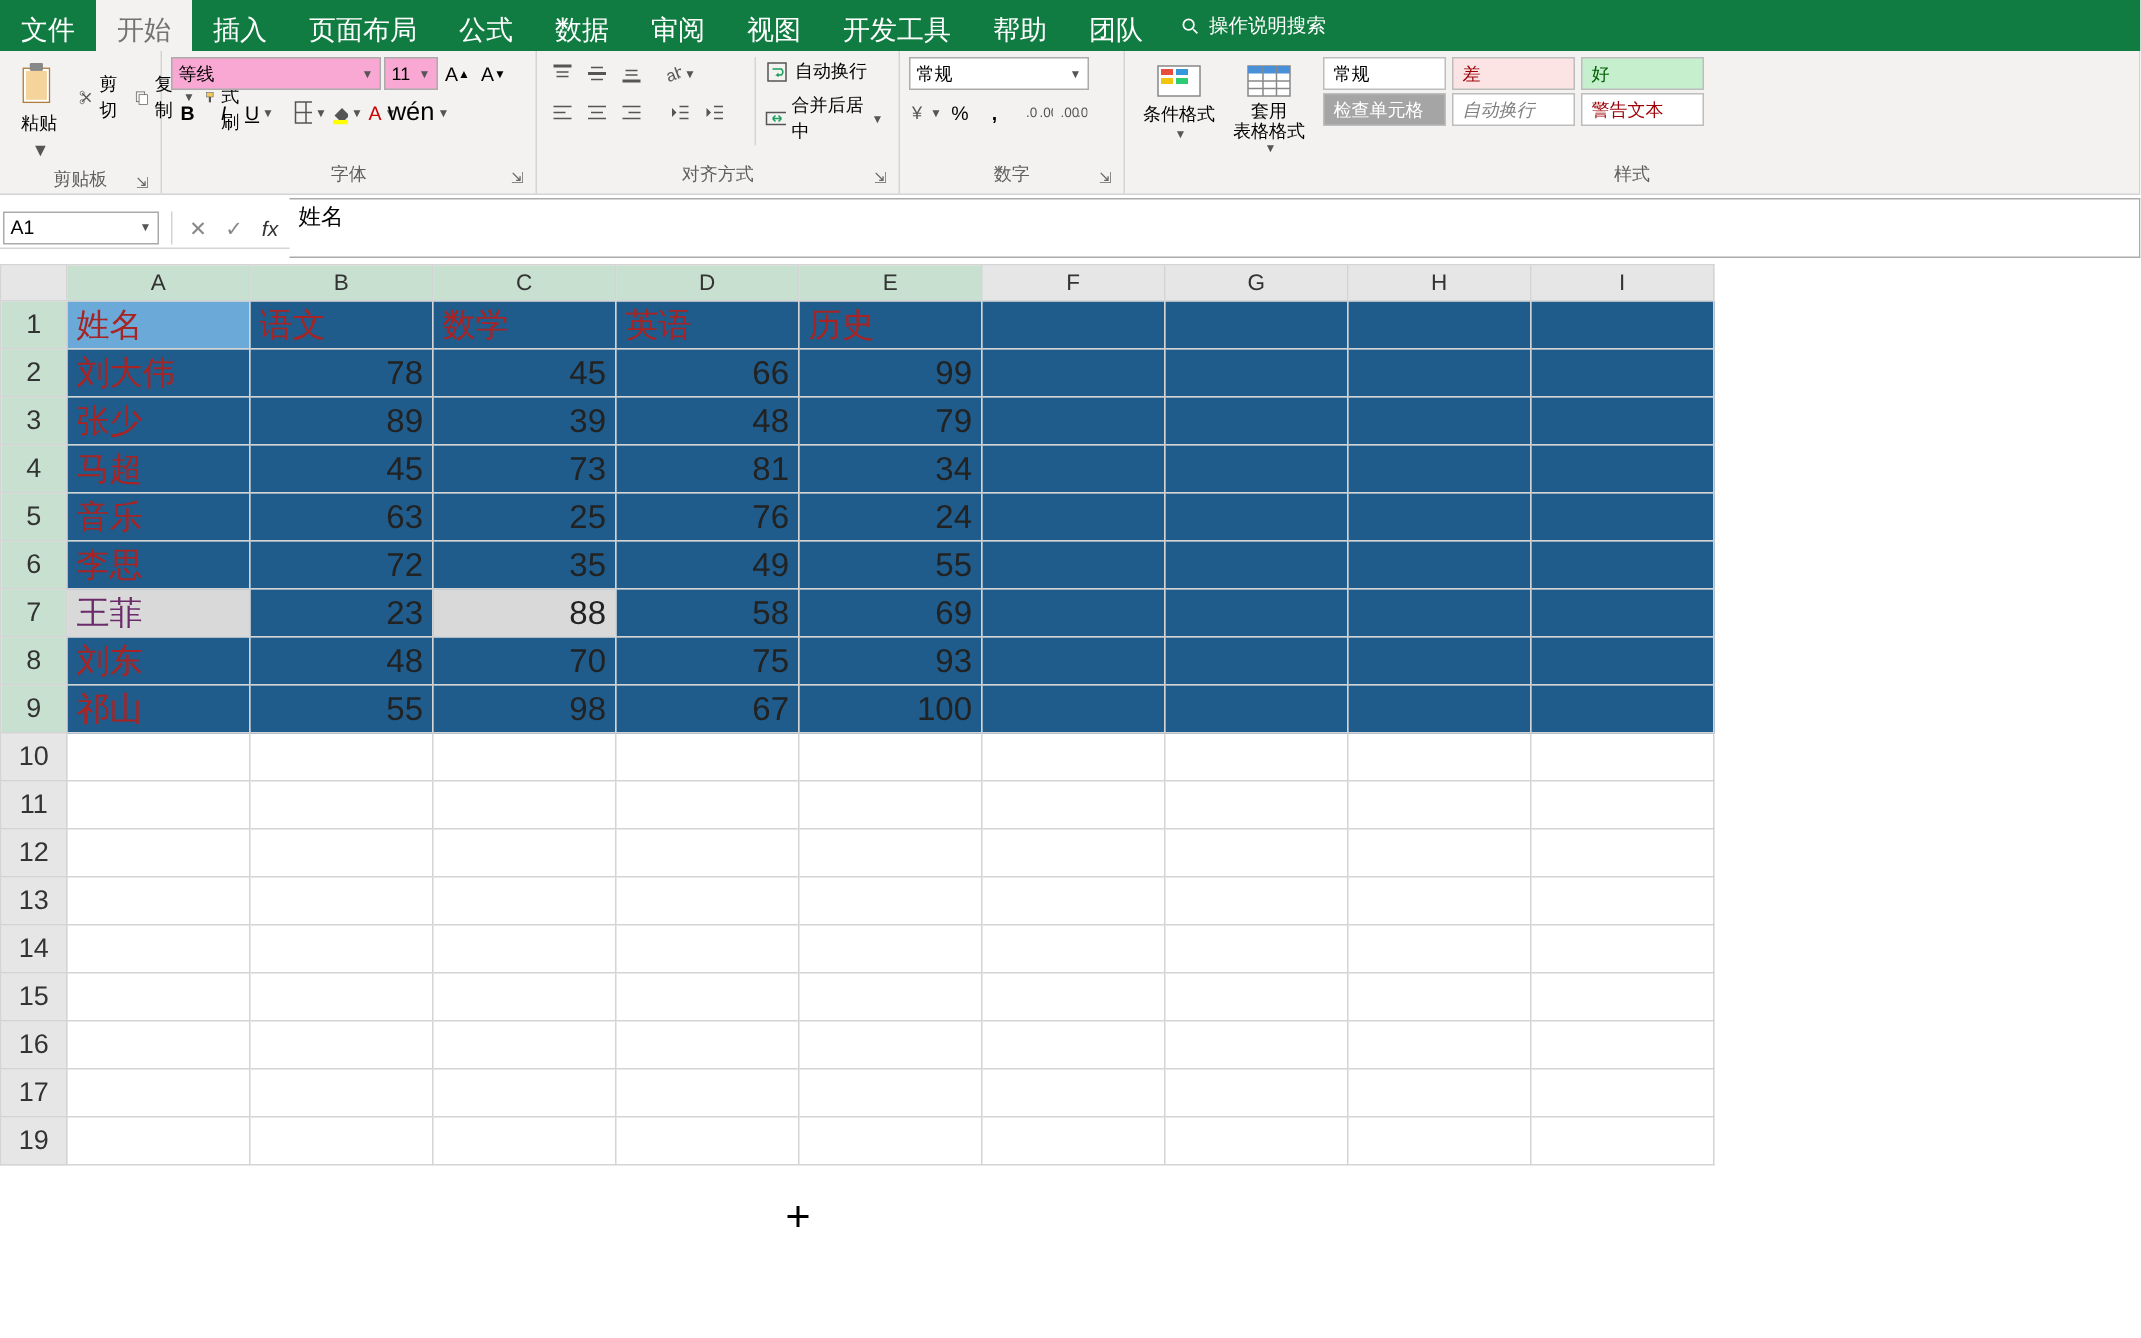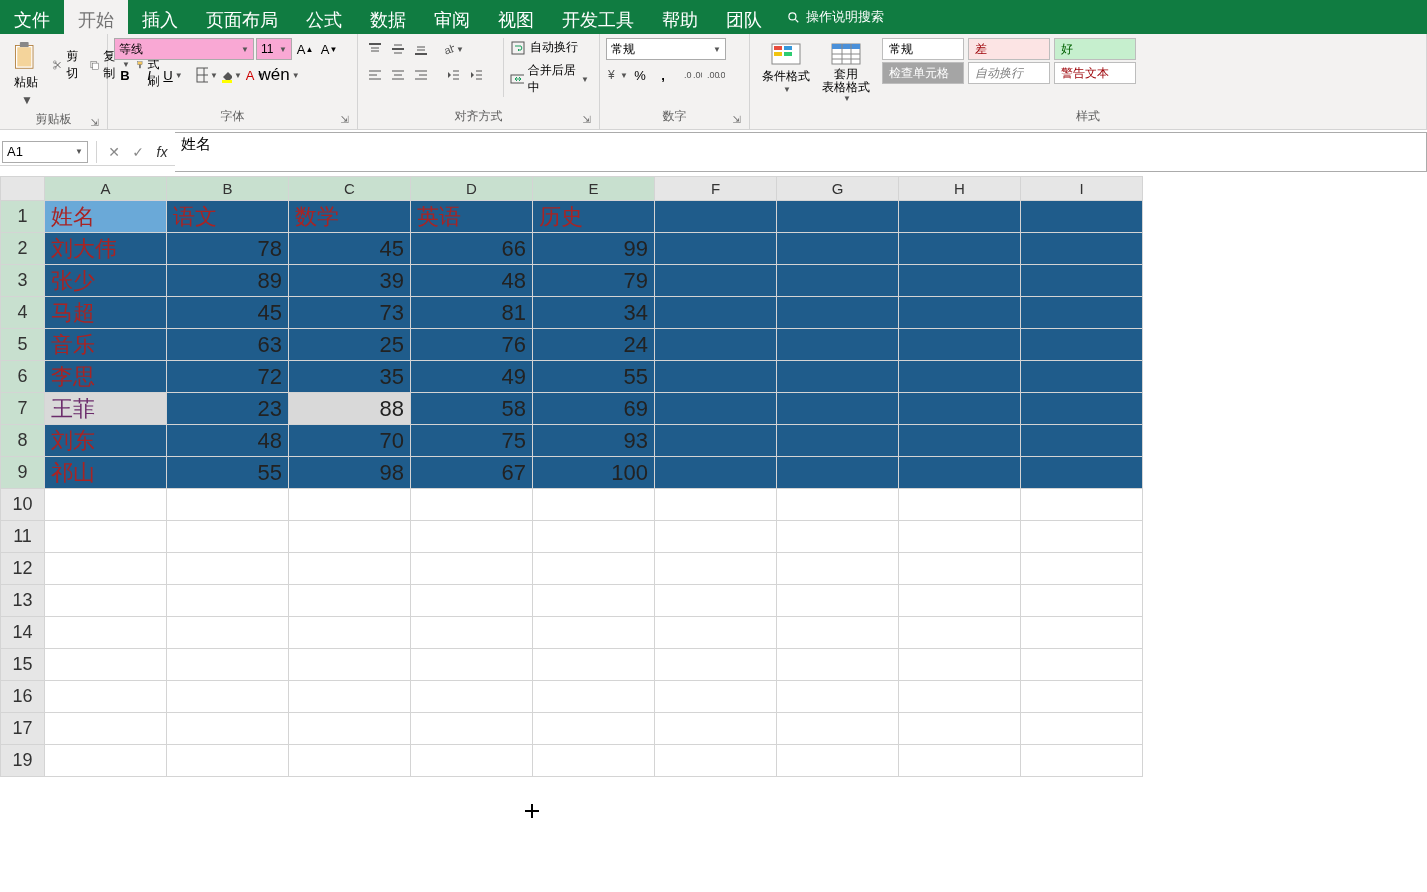--- a/index.html
+++ b/index.html
@@ -49,21 +49,21 @@
 .cs-cell { width: 82px; height: 22px; border: 1px solid #bdbdbd; font-size: 12px; display: flex; align-items: center; padding: 0 6px; }
 .cs-normal { background: #fff; }
 .cs-bad { background: #fce4e4; color: #9c0006; }
 .cs-good { background: #c6efce; color: #006100; }
 .cs-check { background: #a5a5a5; color: #fff; }
 .cs-explain { background: #fff; color: #7f7f7f; font-style: italic; }
 .cs-warn { background: #fff; color: #9c0006; }
 
 
 .fbar-row { display: flex; align-items: center; border-bottom: 1px solid #d4d4d4; height: 28px; background: #fff; margin-top: 8px; }
-.namebox { width: 86px; border: 1px solid #ababab; height: 22px; margin-left: 2px; display: flex; align-items: center; justify-content: space-between; padding: 0 4px; font-size: 13px; background: #fff; }
+.namebox { width: 104px; border: 1px solid #ababab; height: 22px; margin-left: 2px; display: flex; align-items: center; justify-content: space-between; padding: 0 4px; font-size: 13px; background: #fff; }
 .fbar-btns { display: flex; align-items: center; margin-left: 8px; gap: 6px; border-left: 1px solid #d4d4d4; padding-left: 8px; height: 22px; }
 .fbar-btn { width: 18px; text-align: center; color: #888; cursor: pointer; font-size: 14px; }
 .fbar-btn.fx { font-style: italic; color: #333; }
 .fbar-input { flex: 1; border: 1px solid #ababab; border-left: none; height: 40px; margin-left: 4px; padding: 2px 6px; font-size: 15px; background: #fff; }
 
 
 .grid-wrap { position: relative; margin-top: 10px; }
 table.sheet { border-collapse: collapse; table-layout: fixed; }
 .sheet th, .sheet td { border: 1px solid #d4d4d4; font-size: 18px; height: 32px; }
 .sheet thead th { background: #e6e6e6; color: #333; font-weight: normal; text-align: center; font-size: 15px; height: 24px; }

